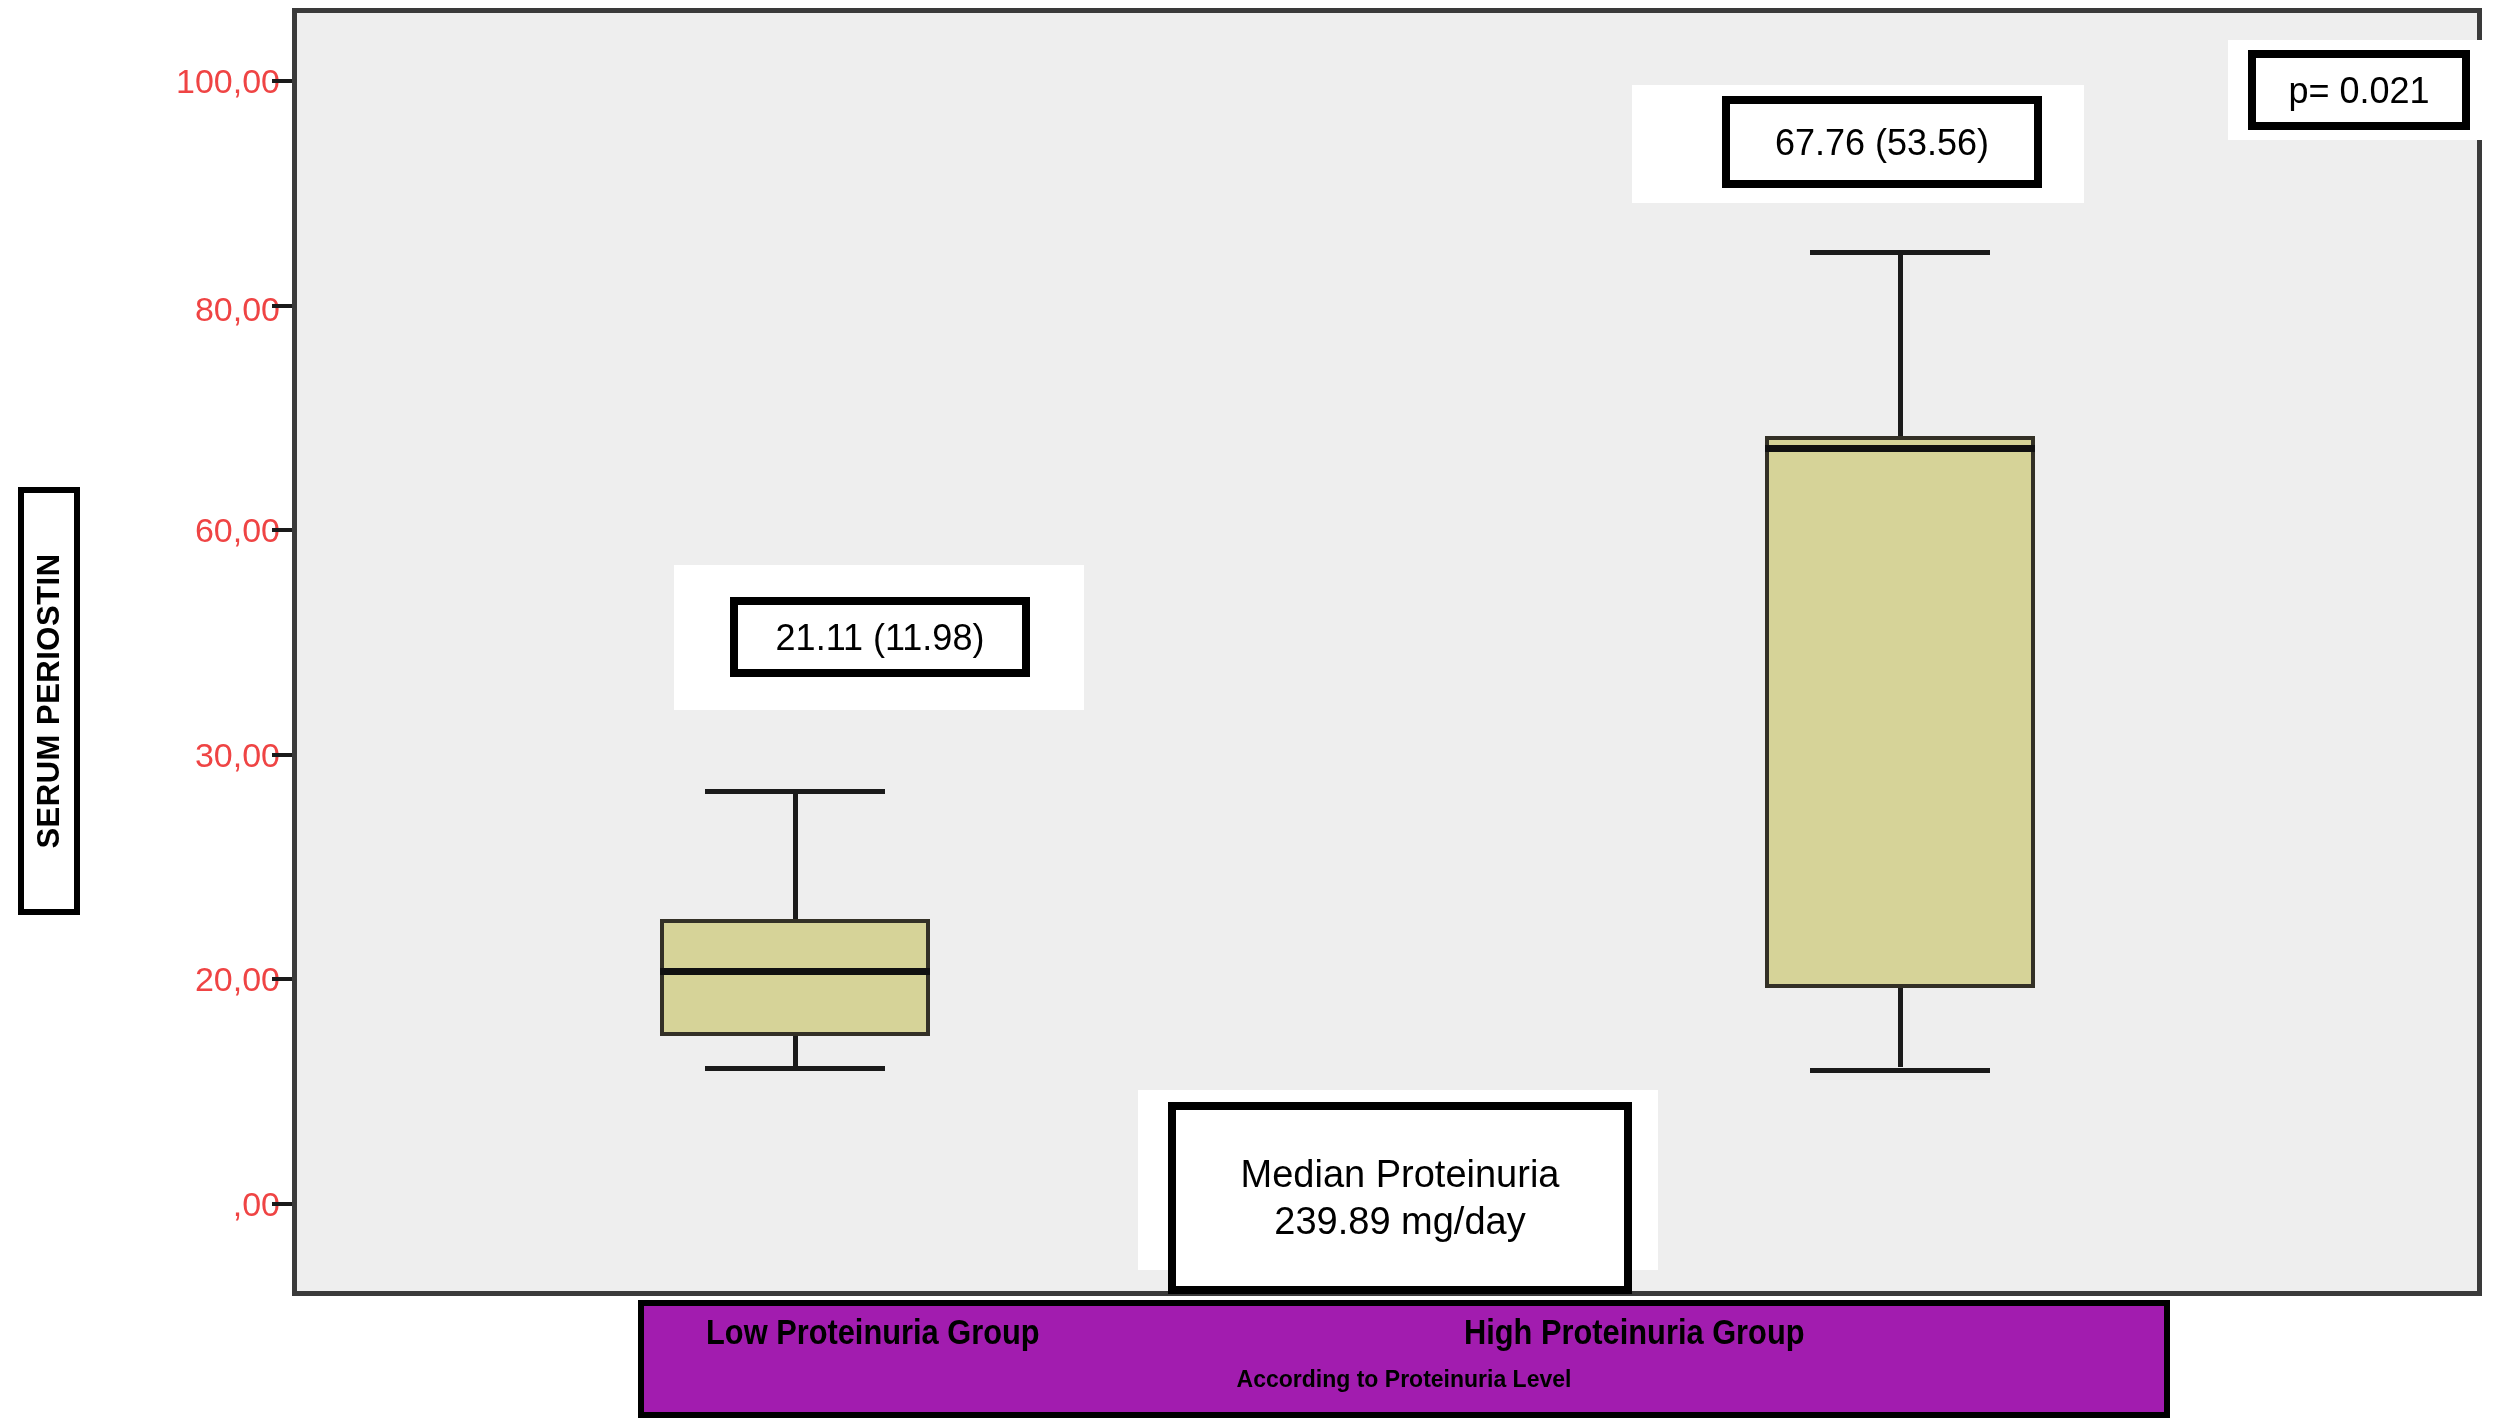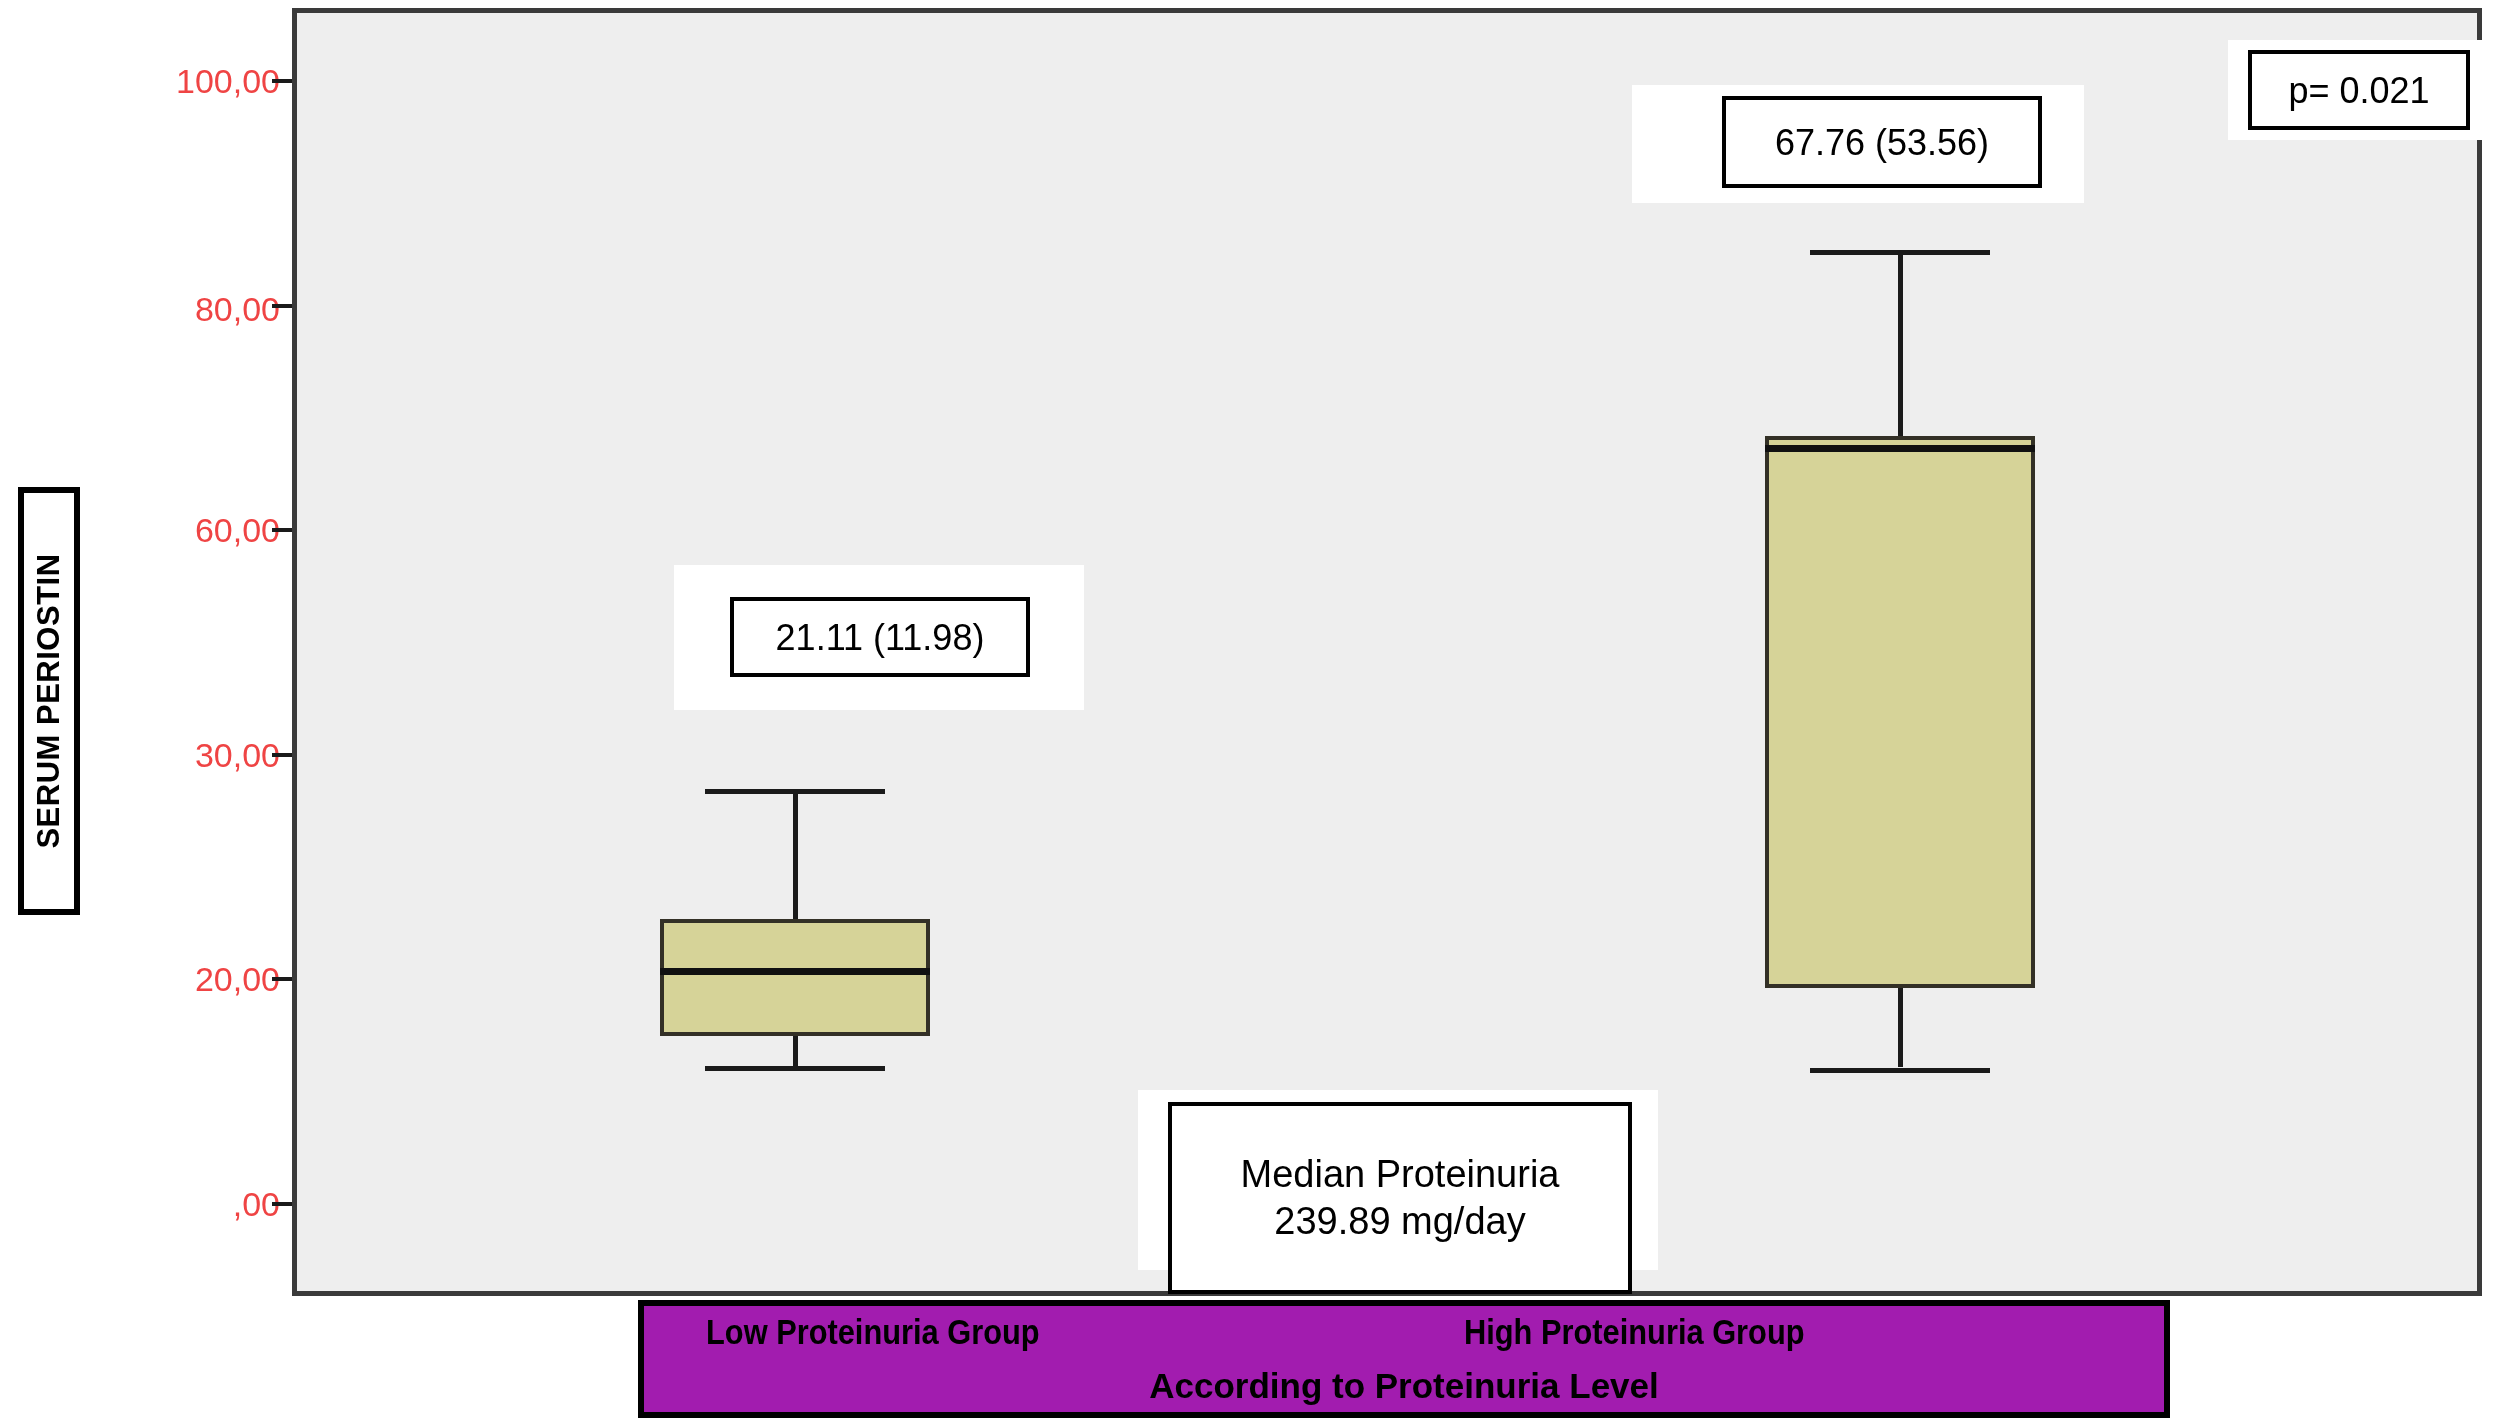--- a/index.html
+++ b/index.html
@@ -87,21 +87,21 @@
   }
 
   
   .callout-band{
     position:absolute;
     background:#ffffff;
   }
   .callout{
     position:absolute;
     background:#ffffff;
-    border:4px solid #000000;
+    border:8px solid #000000;
     box-sizing:border-box;
     display:flex;
     align-items:center;
     justify-content:center;
     color:#000;
     font-family:"Liberation Sans",sans-serif;
     line-height:1.25;
     text-align:center;
   }
   .callout-2line{flex-direction:column;}
@@ -124,21 +124,21 @@
     font-family:"Liberation Sans Narrow","Liberation Sans",sans-serif;
     transform:scaleX(.88);
     white-space:nowrap;
   }
   #xcat-0{left:62px;transform-origin:left center;}
   #xcat-1{left:820px;transform-origin:left center;}
   #xaxis-title{
     position:absolute;
     top:60px;left:0;width:100%;
     text-align:center;
-    font-size:35px;
+    font-size:23px;
     font-weight:bold;
     color:#000;
     font-family:"Liberation Sans Narrow","Liberation Sans",sans-serif;
     white-space:nowrap;
   }
 </style>
 </head>
 <body>
 
 <div id="root">

